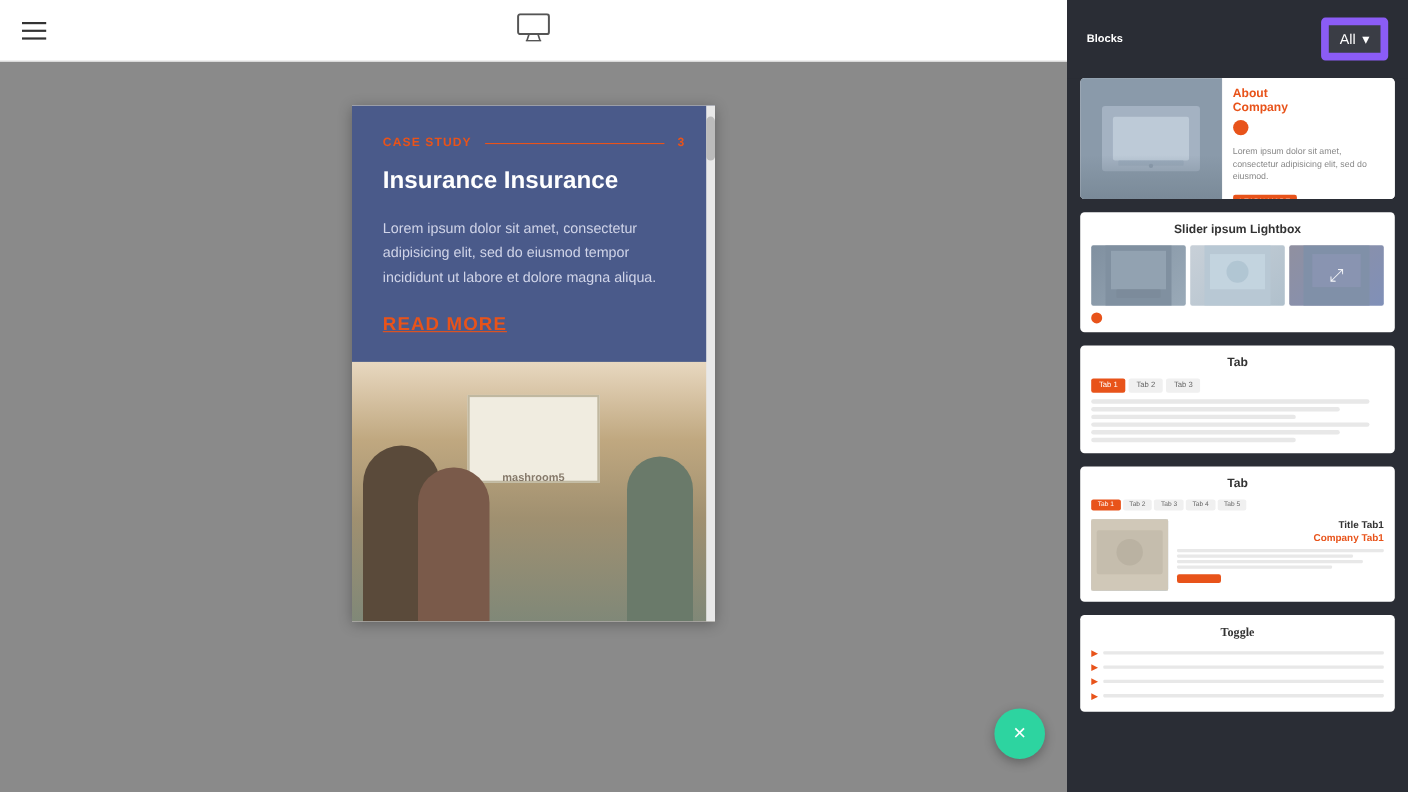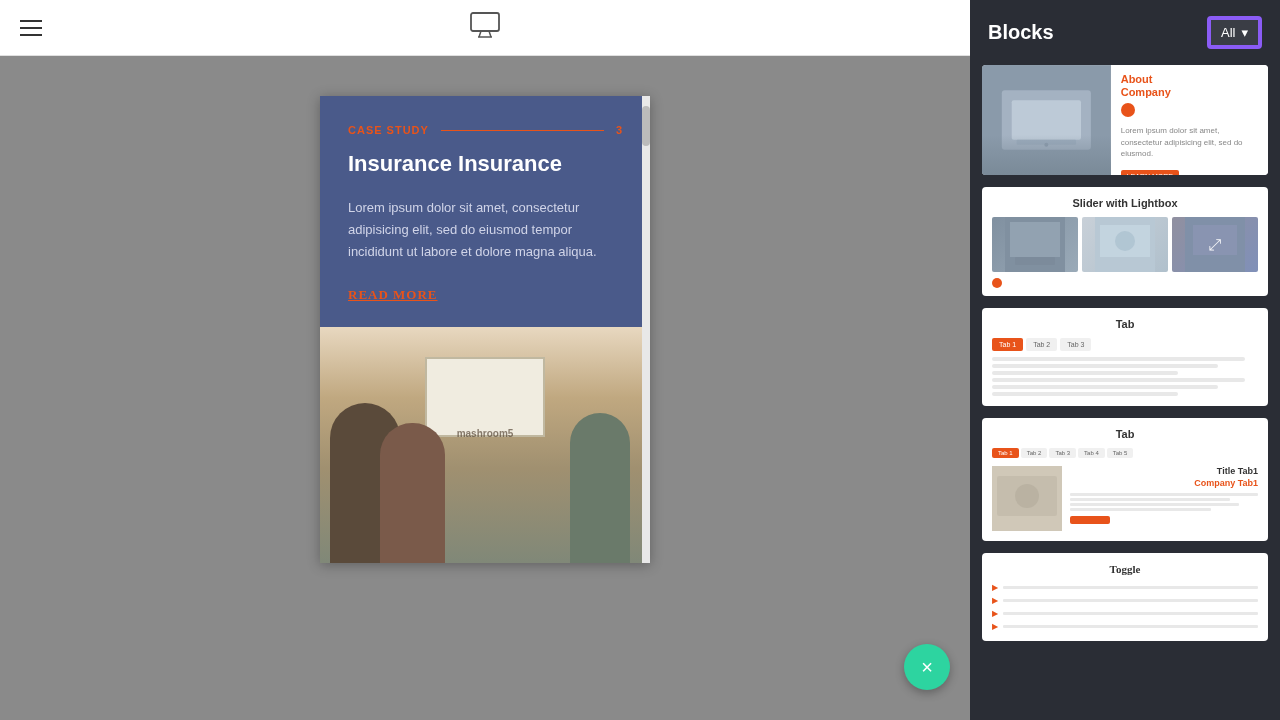--- a/index.html
+++ b/index.html
@@ -135,27 +135,26 @@
 
     .card-body {
       color: #d0d4e8;
       font-size: 13px;
       line-height: 1.7;
       margin-bottom: 22px;
     }
 
     .read-more-link {
       color: #e8531a;
-      font-size: 13px;
+      font-size: 17px;
       font-weight: 700;
       letter-spacing: 1px;
       text-decoration: underline;
       cursor: pointer;
       text-transform: uppercase;
-      font-family: Liberation Serif, serif;
     }
 
     
     .card-image {
       width: 100%;
       height: 236px;
       background: #666;
       overflow: hidden;
       position: relative;
     }
@@ -250,27 +249,27 @@
     .panel-header {
       display: flex;
       align-items: center;
       justify-content: space-between;
       padding: 16px 18px;
       background: #2a2d35;
     }
 
     .panel-title {
       color: #fff;
-      font-size: 20px;
+      font-size: 10px;
       font-weight: 600;
     }
 
     .all-dropdown {
       background: #3a3d45;
-      border: 4px solid #8b5cf6;
+      border: 7px solid #8b5cf6;
       color: #fff;
       padding: 5px 10px;
       border-radius: 4px;
       font-size: 13px;
       cursor: pointer;
       display: flex;
       align-items: center;
       gap: 6px;
     }
 
@@ -706,21 +705,21 @@
           <span class="about-user-icon"></span>
           <div class="about-desc">Lorem ipsum dolor sit amet, consectetur adipisicing elit, sed do eiusmod.</div>
           <div class="about-link">LEARN MORE</div>
           
         </div>
       </div>
     </div>
 
     <div class="block-card">
       <div class="slider-block">
-        <div class="slider-title">Slider with Lightbox</div>
+        <div class="slider-title">Slider ipsum Lightbox</div>
         <div class="slider-images">
           <div class="slider-img slider-img-1">
             <svg width="100%" height="100%" viewBox="0 0 60 55">
               <rect width="60" height="55" fill="#8090a0"></rect>
               <rect x="5" y="5" width="50" height="35" fill="#9aaab8" opacity="0.7"></rect>
               <rect x="10" y="40" width="40" height="8" rx="1" fill="#7a8898" opacity="0.6"></rect>
             </svg>
           </div>
           <div class="slider-img slider-img-2">
             <svg width="100%" height="100%" viewBox="0 0 60 55">

